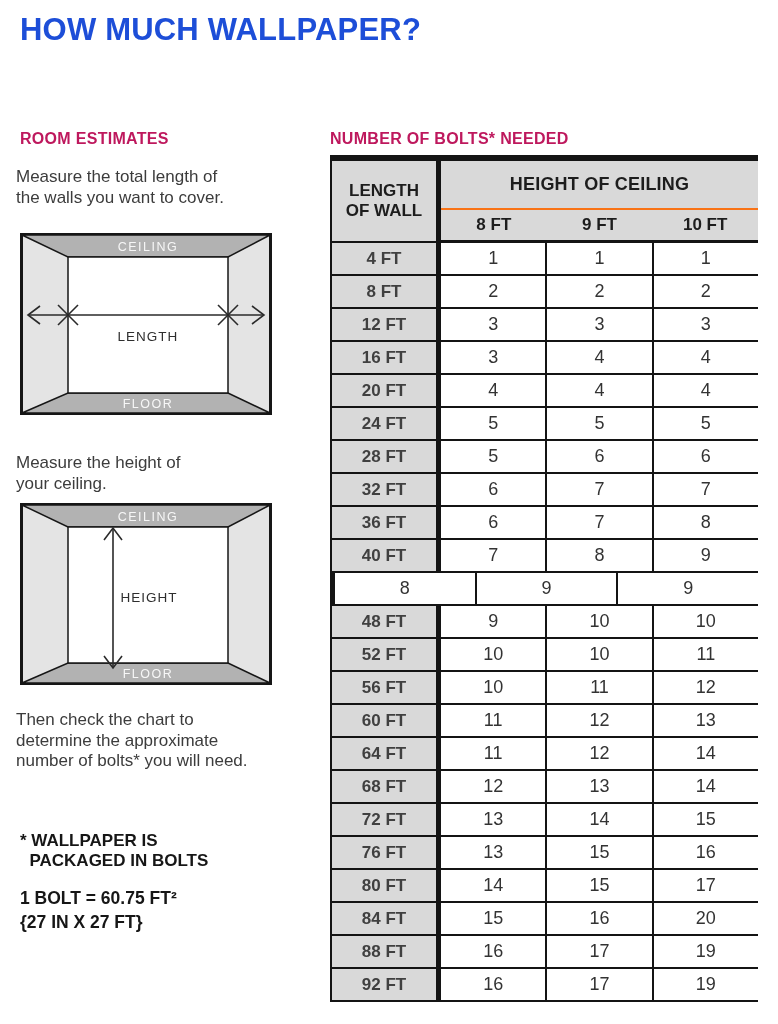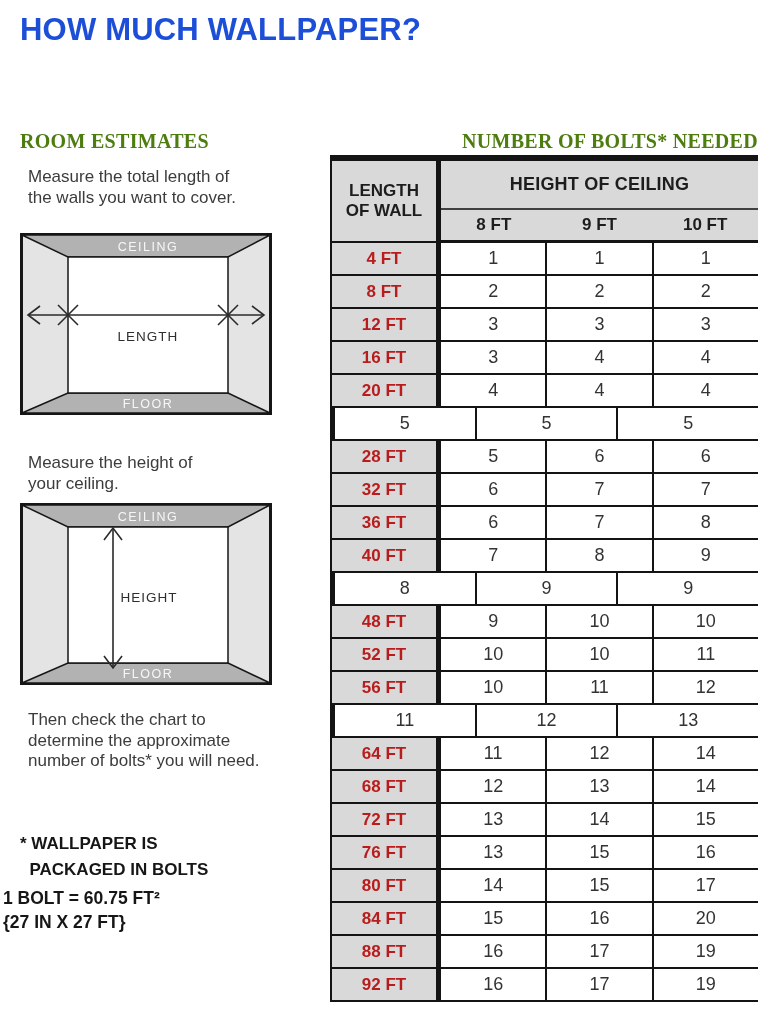--- a/index.html
+++ b/index.html
@@ -15,50 +15,49 @@
 
   
   .page-title {
     left: 20px; top: 12px;
     font-size: 31px;
     font-weight: bold;
     color: #1d4ed8;
     letter-spacing: 0.2px;
   }
   .section-heading {
-    font-size: 20px;
+    font-size: 16px;
     font-weight: bold;
-    color: #4d7c0f;
+    color: #be185d;
     letter-spacing: 0.3px;
-    font-family: Liberation Serif, serif;
   }
   .left-heading { left: 20px; top: 130px; }
-  .table-heading { left: 330px; top: 130px; width: 428px; text-align: right; }
+  .table-heading { left: 330px; top: 130px; width: 428px; text-align: left; }
 
   
   .instruction {
-    left: 28px;
+    left: 16px;
     font-size: 17px;
     line-height: 20.5px;
     color: #3c3c3c;
     white-space: pre-line;
   }
   .instr-1 { top: 167px; }
   .instr-2 { top: 440px; margin-top: 13px; }
   .instr-3 { top: 710px; }
   .footnote {
     left: 20px; top: 831px;
     font-size: 17px;
-    line-height: 26px;
+    line-height: 20px;
     font-weight: bold;
     color: #161616;
     white-space: pre;
   }
   .bolt-info {
-    left: 3px; top: 886px;
+    left: 20px; top: 886px;
     font-size: 17.5px;
     line-height: 24px;
     font-weight: bold;
     color: #161616;
     white-space: pre-line;
   }
 
   
   .diagram { left: 20px; width: 252px; height: 182px; }
   .diagram-1 { top: 233px; }
@@ -75,21 +74,21 @@
     background: #d9d9d9;
     display: flex; align-items: center; justify-content: center;
     font-weight: bold; font-size: 17px; line-height: 20px;
     color: #1d1d1d; text-align: center; white-space: pre-line;
   }
   .vdivider { width: 5px; background: #141414; flex: 0 0 5px; }
   .right-head { flex: 1; display: flex; flex-direction: column; }
   .hoc-cell {
     height: 49px;
     background: #d9d9d9;
-    border-bottom: 2px solid #404040;
+    border-bottom: 2px solid #f97316;
     display: flex; align-items: center; justify-content: center;
     font-weight: bold; font-size: 18px; color: #1d1d1d;
     letter-spacing: 0.2px;
   }
   .heights-row {
     height: 33px;
     display: flex;
     background: #d9d9d9;
     border-bottom: 3px solid #141414;
   }
@@ -98,21 +97,21 @@
     display: flex; align-items: center; justify-content: center;
     font-weight: bold; font-size: 17px; color: #1d1d1d;
   }
   .trow { display: flex; height: 33px; }
   .wall-cell {
     width: 106px;
     border-left: 2px solid #141414;
     border-bottom: 2px solid #141414;
     background: #d9d9d9;
     display: flex; align-items: center; justify-content: center;
-    font-weight: bold; font-size: 17px; color: #b91c1c;
+    font-weight: bold; font-size: 17px; color: #404040;
   }
   .data-cell {
     flex: 1;
     border-bottom: 2px solid #141414;
     background: #ffffff;
     display: flex; align-items: center; justify-content: center;
     font-size: 18px; color: #333333;
   }
   .with-left { border-left: 2px solid #141414; }
 </style>
@@ -218,20 +217,21 @@
         <div class="data-cell with-left">4</div>
       </div>
       <div class="trow">
         <div class="wall-cell">20 FT</div>
         <div class="vdivider"></div>
         <div class="data-cell">4</div>
         <div class="data-cell with-left">4</div>
         <div class="data-cell with-left">4</div>
       </div>
       <div class="trow">
+        <div class="wall-cell">24 FT</div>
         <div class="vdivider"></div>
         <div class="data-cell">5</div>
         <div class="data-cell with-left">5</div>
         <div class="data-cell with-left">5</div>
       </div>
       <div class="trow">
         <div class="wall-cell">28 FT</div>
         <div class="vdivider"></div>
         <div class="data-cell">5</div>
         <div class="data-cell with-left">6</div>
@@ -279,20 +279,21 @@
         <div class="data-cell with-left">11</div>
       </div>
       <div class="trow">
         <div class="wall-cell">56 FT</div>
         <div class="vdivider"></div>
         <div class="data-cell">10</div>
         <div class="data-cell with-left">11</div>
         <div class="data-cell with-left">12</div>
       </div>
       <div class="trow">
+        <div class="wall-cell">60 FT</div>
         <div class="vdivider"></div>
         <div class="data-cell">11</div>
         <div class="data-cell with-left">12</div>
         <div class="data-cell with-left">13</div>
       </div>
       <div class="trow">
         <div class="wall-cell">64 FT</div>
         <div class="vdivider"></div>
         <div class="data-cell">11</div>
         <div class="data-cell with-left">12</div>

